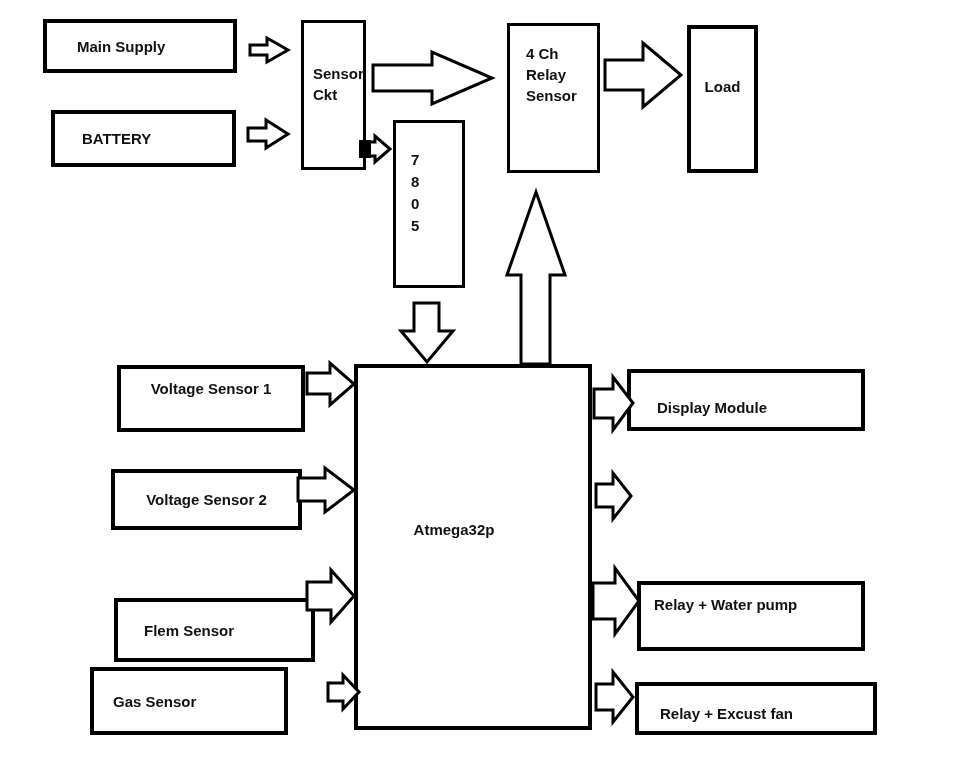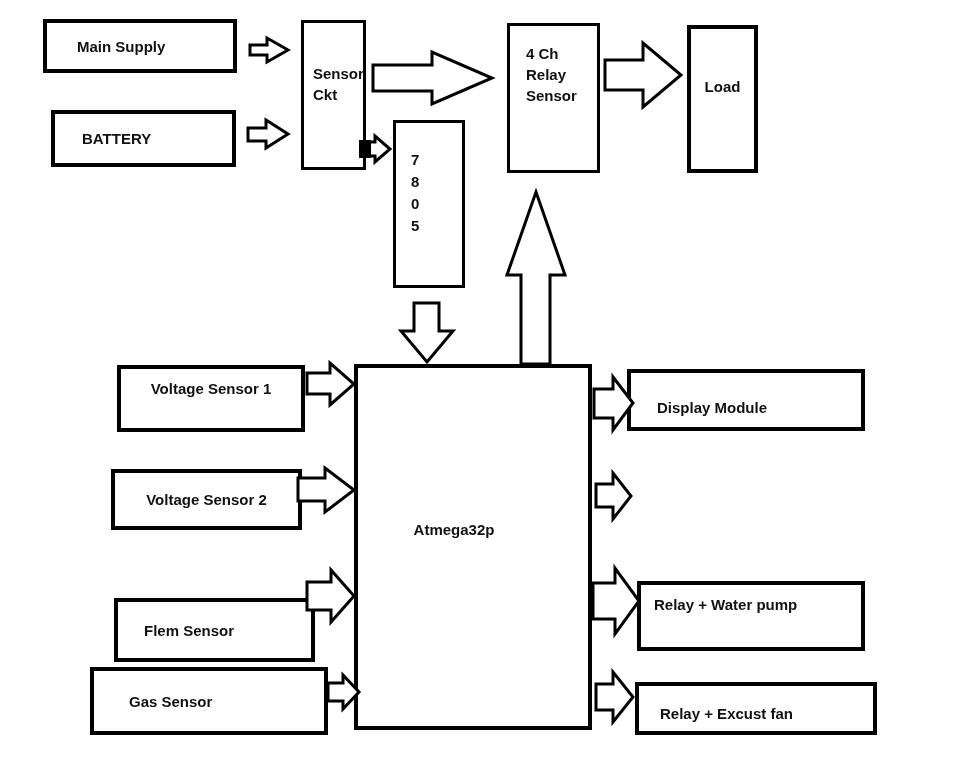--- a/index.html
+++ b/index.html
@@ -89,21 +89,21 @@
   </div>
 
   <div class="node" style="left:111px;top:469px;width:191px;height:61px;border-width:4px;justify-content:center;">
     <span>Voltage Sensor 2</span>
   </div>
 
   <div class="node" style="left:114px;top:566px;width:201px;height:64px;border-width:4px;padding-left:26px;margin-top:32px;">
     <span>Flem Sensor</span>
   </div>
 
-  <div class="node" style="left:90px;top:667px;width:238px;height:68px;border-width:4px;padding-left:35px;">
+  <div class="node" style="left:90px;top:667px;width:198px;height:68px;border-width:4px;padding-left:19px;">
     <span>Gas Sensor</span>
   </div>
 
   <div class="node block" style="left:627px;top:369px;width:238px;height:62px;border-width:4px;padding:26px 0 0 26px;">
     <span>Display Module</span>
   </div>
 
 
   <div class="node block" style="left:637px;top:581px;width:228px;height:70px;border-width:4px;padding:11px 0 0 13px;">
     <span>Relay + Water pump</span>

